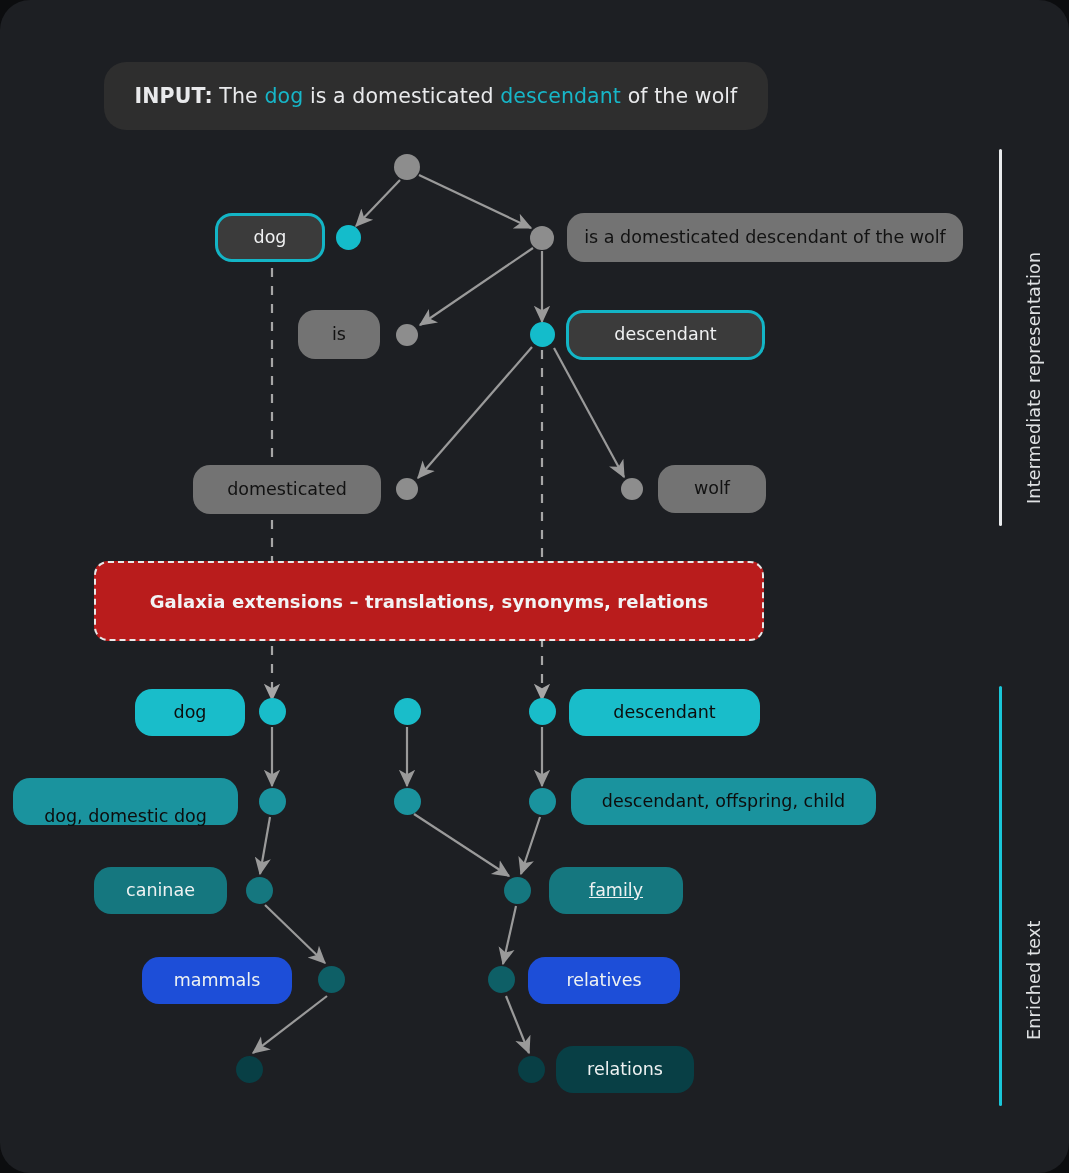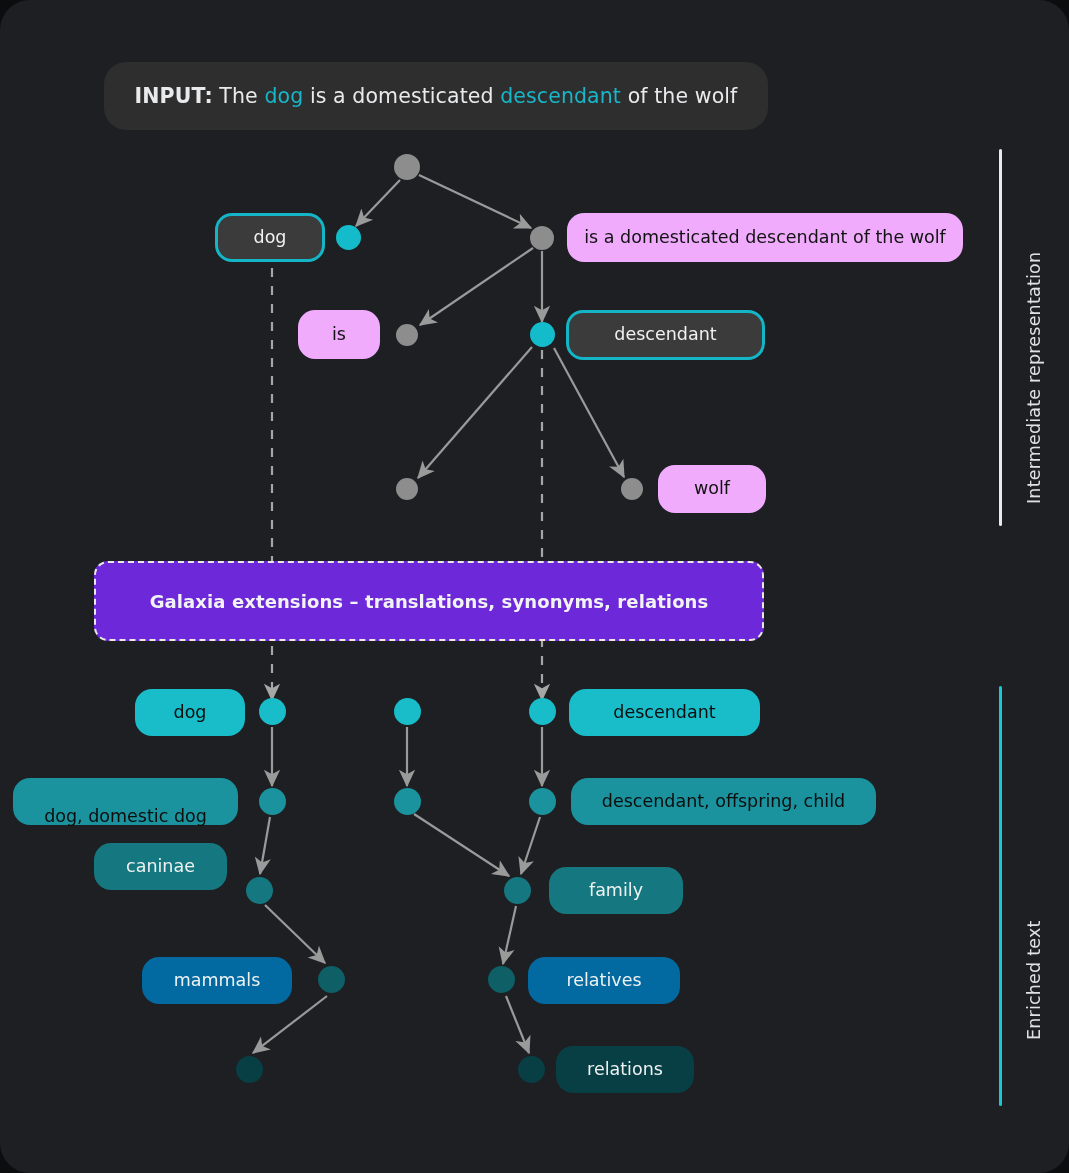--- a/index.html
+++ b/index.html
@@ -60,28 +60,28 @@
     font-size: 17.5px;
     white-space: nowrap;
     line-height: 1;
   }
   .pill.token {            
     background: #3b3b3b;
     border: 3px solid #13b5c6;
     color: #f0f1f2;
   }
   .pill.plain {            
-    background: #f0abfc;
+    background: #737373;
     color: #121212;
   }
   
   .pill.t1 { background: #19bdca; color: #0d0d0d; }
   .pill.t2 { background: #1a939e; color: #0d0d0d; }
   .pill.t3 { background: #15777f; color: #eef2f2; }
-  .pill.t4 { background: #0369a1; color: #eef2f2; }
+  .pill.t4 { background: #1d4ed8; color: #eef2f2; }
   .pill.t5 { background: #083f45; color: #eef2f2; }
 
   
   .dot {
     position: absolute;
     border-radius: 50%;
     box-sizing: border-box;
   }
   .dot.gray { background: #8d8d8d; }
   .dot.cyan { background: #14bccb; }
@@ -92,21 +92,21 @@
   .dot.d5 { background: #083f45; }
 
   
   #galaxia-box {
     position: absolute;
     left: 94px;
     top: 561px;
     width: 670px;
     height: 80px;
     box-sizing: border-box;
-    background: #6d28d9;
+    background: #b91c1c;
     border: 2px dashed #e8e8e8;
     border-radius: 14px;
     display: flex;
     align-items: center;
     justify-content: center;
   }
   #galaxia-box .gtext {
     font-size: 18px;
     font-weight: bold;
     color: #f2f3f4;
@@ -200,20 +200,23 @@
   <div class="pill plain" style="left:298px;top:310px;width:82px;height:49px;">
     <span>is</span>
   </div>
   <div class="dot gray" style="left:396px;top:324px;width:22px;height:22px;"></div>
 
   <div class="dot cyan" style="left:530px;top:322px;width:25px;height:25px;"></div>
   <div class="pill token" style="left:566px;top:310px;width:199px;height:50px;">
     <span>descendant</span>
   </div>
 
+  <div class="pill plain" style="left:193px;top:465px;width:188px;height:49px;">
+    <span>domesticated</span>
+  </div>
   <div class="dot gray" style="left:396px;top:478px;width:22px;height:22px;"></div>
 
   <div class="dot gray" style="left:621px;top:478px;width:22px;height:22px;"></div>
   <div class="pill plain" style="left:658px;top:465px;width:108px;height:48px;">
     <span>wolf</span>
   </div>
 
   <div id="galaxia-box">
     <span class="gtext">Galaxia extensions – translations, synonyms, relations</span>
   </div>
@@ -231,26 +234,26 @@
   <div class="pill t2" style="left:13px;top:778px;width:225px;height:47px;align-items:flex-end;">
     <span>dog, domestic dog</span>
   </div>
   <div class="dot d2" style="left:259px;top:788px;width:27px;height:27px;"></div>
   <div class="dot d2" style="left:394px;top:788px;width:27px;height:27px;"></div>
   <div class="dot d2" style="left:529px;top:788px;width:27px;height:27px;"></div>
   <div class="pill t2" style="left:571px;top:778px;width:305px;height:47px;">
     <span>descendant, offspring, child</span>
   </div>
 
-  <div class="pill t3" style="left:94px;top:843px;width:133px;height:47px;">
+  <div class="pill t3" style="left:94px;top:867px;width:133px;height:47px;">
     <span>caninae</span>
   </div>
   <div class="dot d3" style="left:246px;top:877px;width:27px;height:27px;"></div>
   <div class="dot d3" style="left:504px;top:877px;width:27px;height:27px;"></div>
-  <div class="pill t3" style="left:549px;top:867px;width:134px;height:47px;">
+  <div class="pill t3" style="left:549px;top:867px;width:134px;height:47px;text-decoration:underline;">
     <span>family</span>
   </div>
 
   <div class="pill t4" style="left:142px;top:957px;width:150px;height:47px;">
     <span>mammals</span>
   </div>
   <div class="dot d4" style="left:318px;top:966px;width:27px;height:27px;"></div>
   <div class="dot d4" style="left:488px;top:966px;width:27px;height:27px;"></div>
   <div class="pill t4" style="left:528px;top:957px;width:152px;height:47px;align-items:center;">
     <span>relatives</span>

